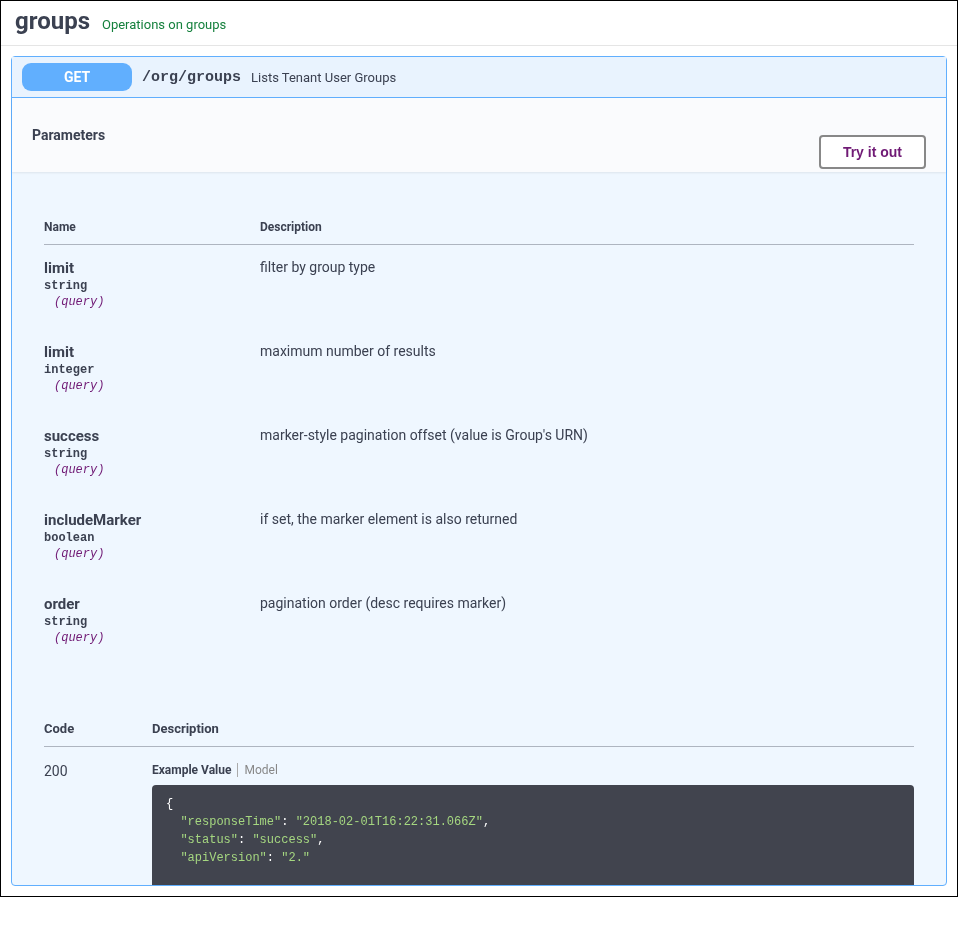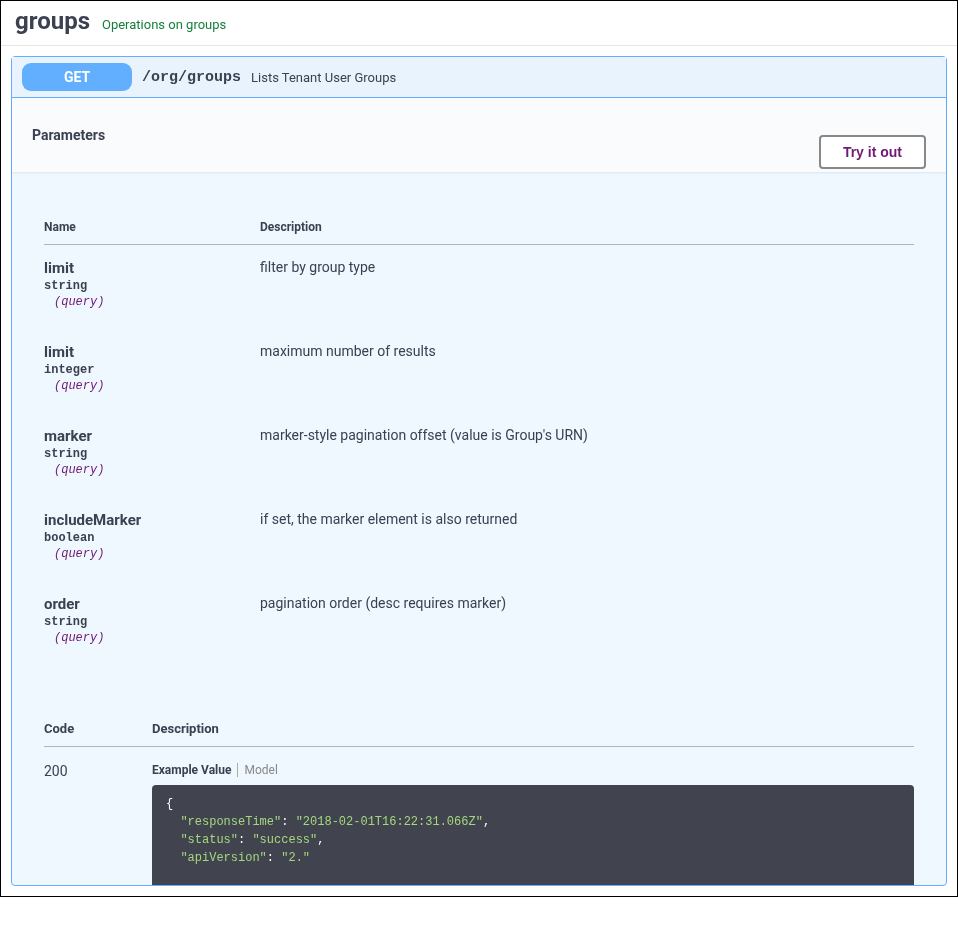--- a/index.html
+++ b/index.html
@@ -219,21 +219,21 @@
             <tr>
               <td class="col-name">
                 <div class="p-name">limit</div>
                 <div class="p-type">integer</div>
                 <div class="p-in">(query)</div>
               </td>
               <td>maximum number of results</td>
             </tr>
             <tr>
               <td class="col-name">
-                <div class="p-name">marker</div>
+                <div class="p-name">success</div>
                 <div class="p-type">string</div>
                 <div class="p-in">(query)</div>
               </td>
               <td>marker-style pagination offset (value is Group's URN)</td>
             </tr>
             <tr>
               <td class="col-name">
                 <div class="p-name">includeMarker</div>
                 <div class="p-type">boolean</div>
                 <div class="p-in">(query)</div>

